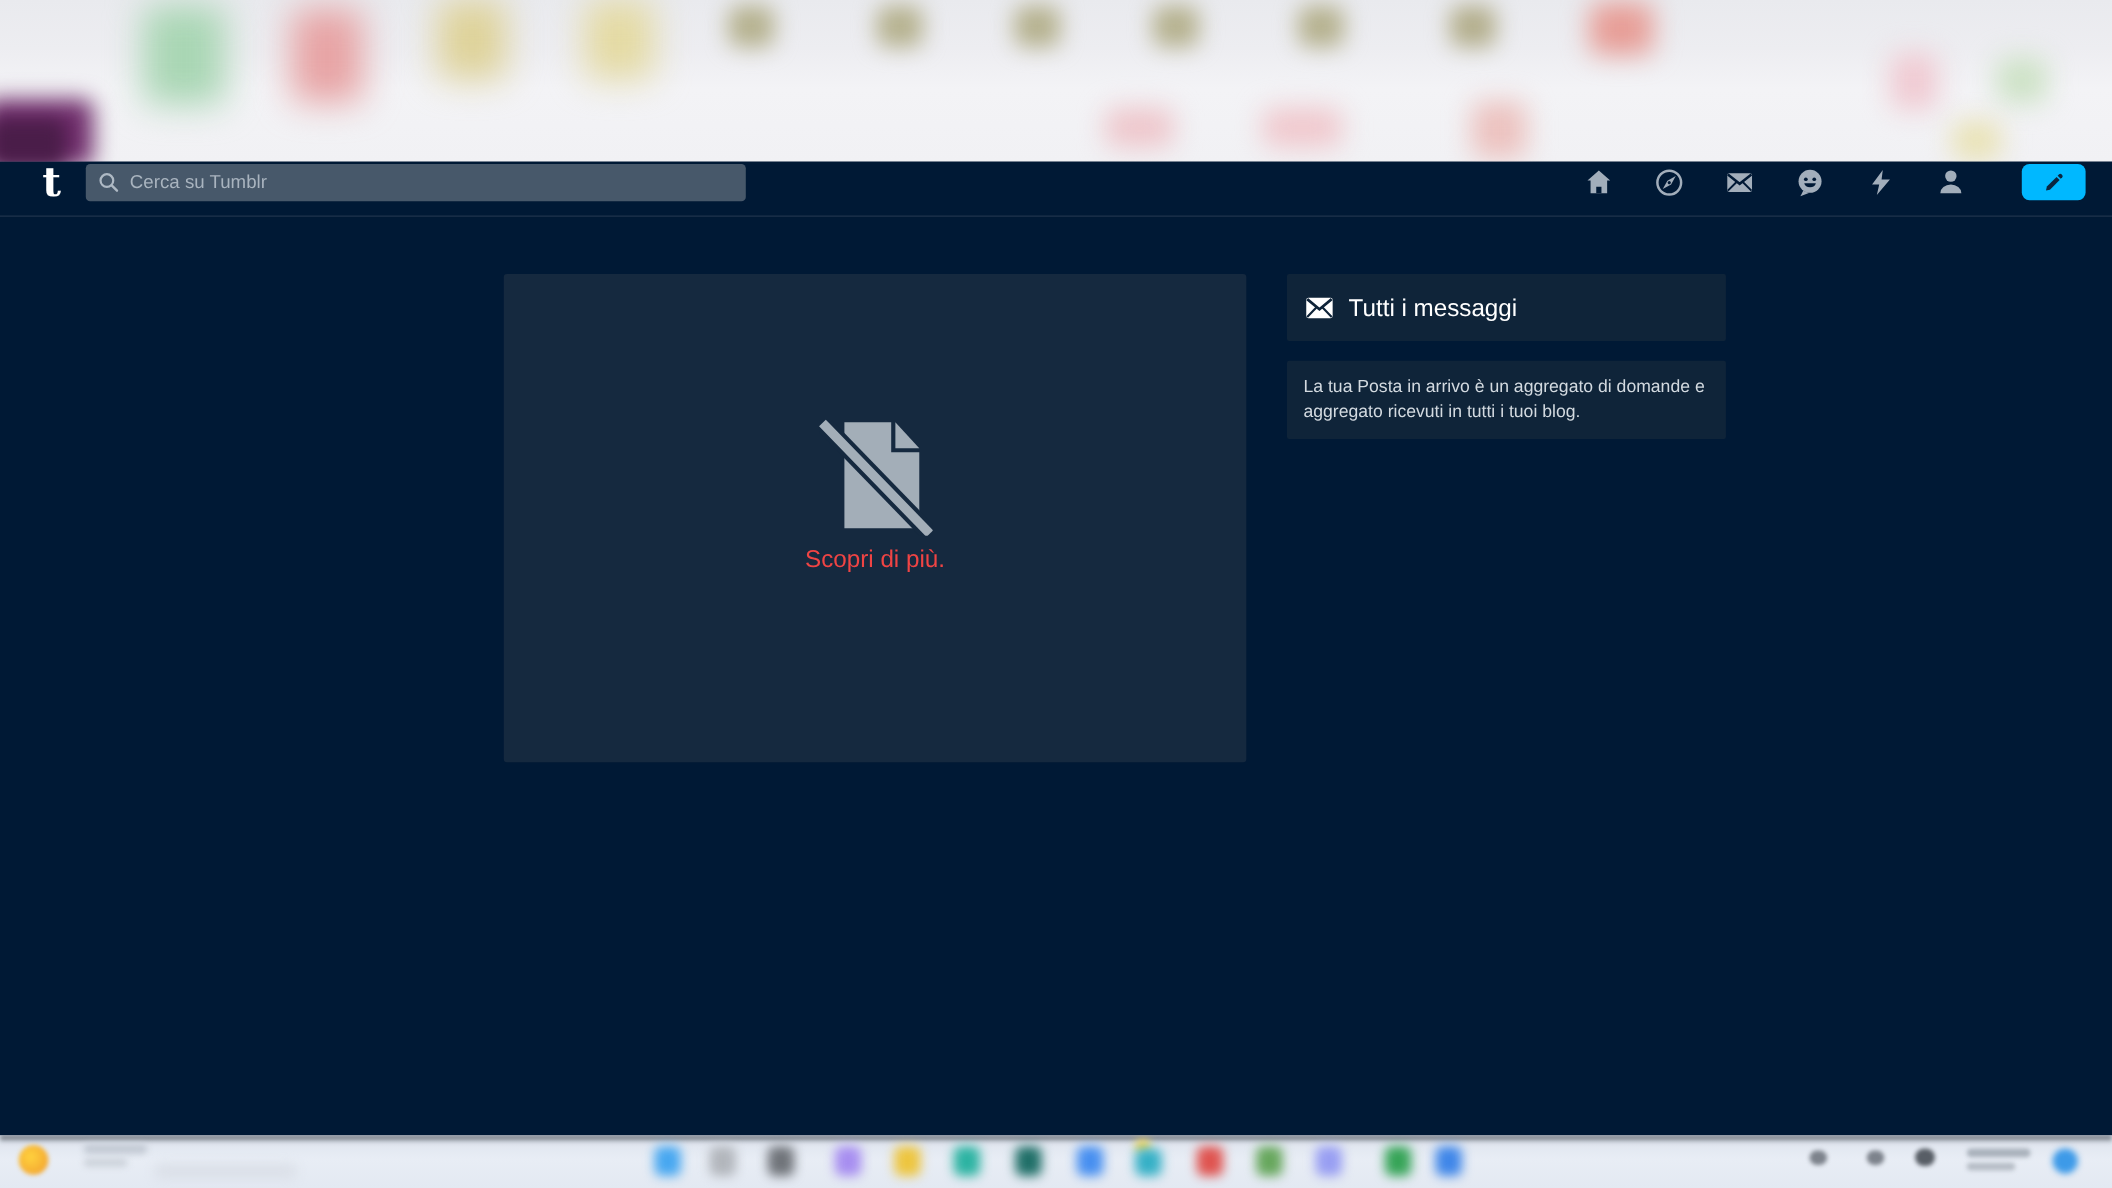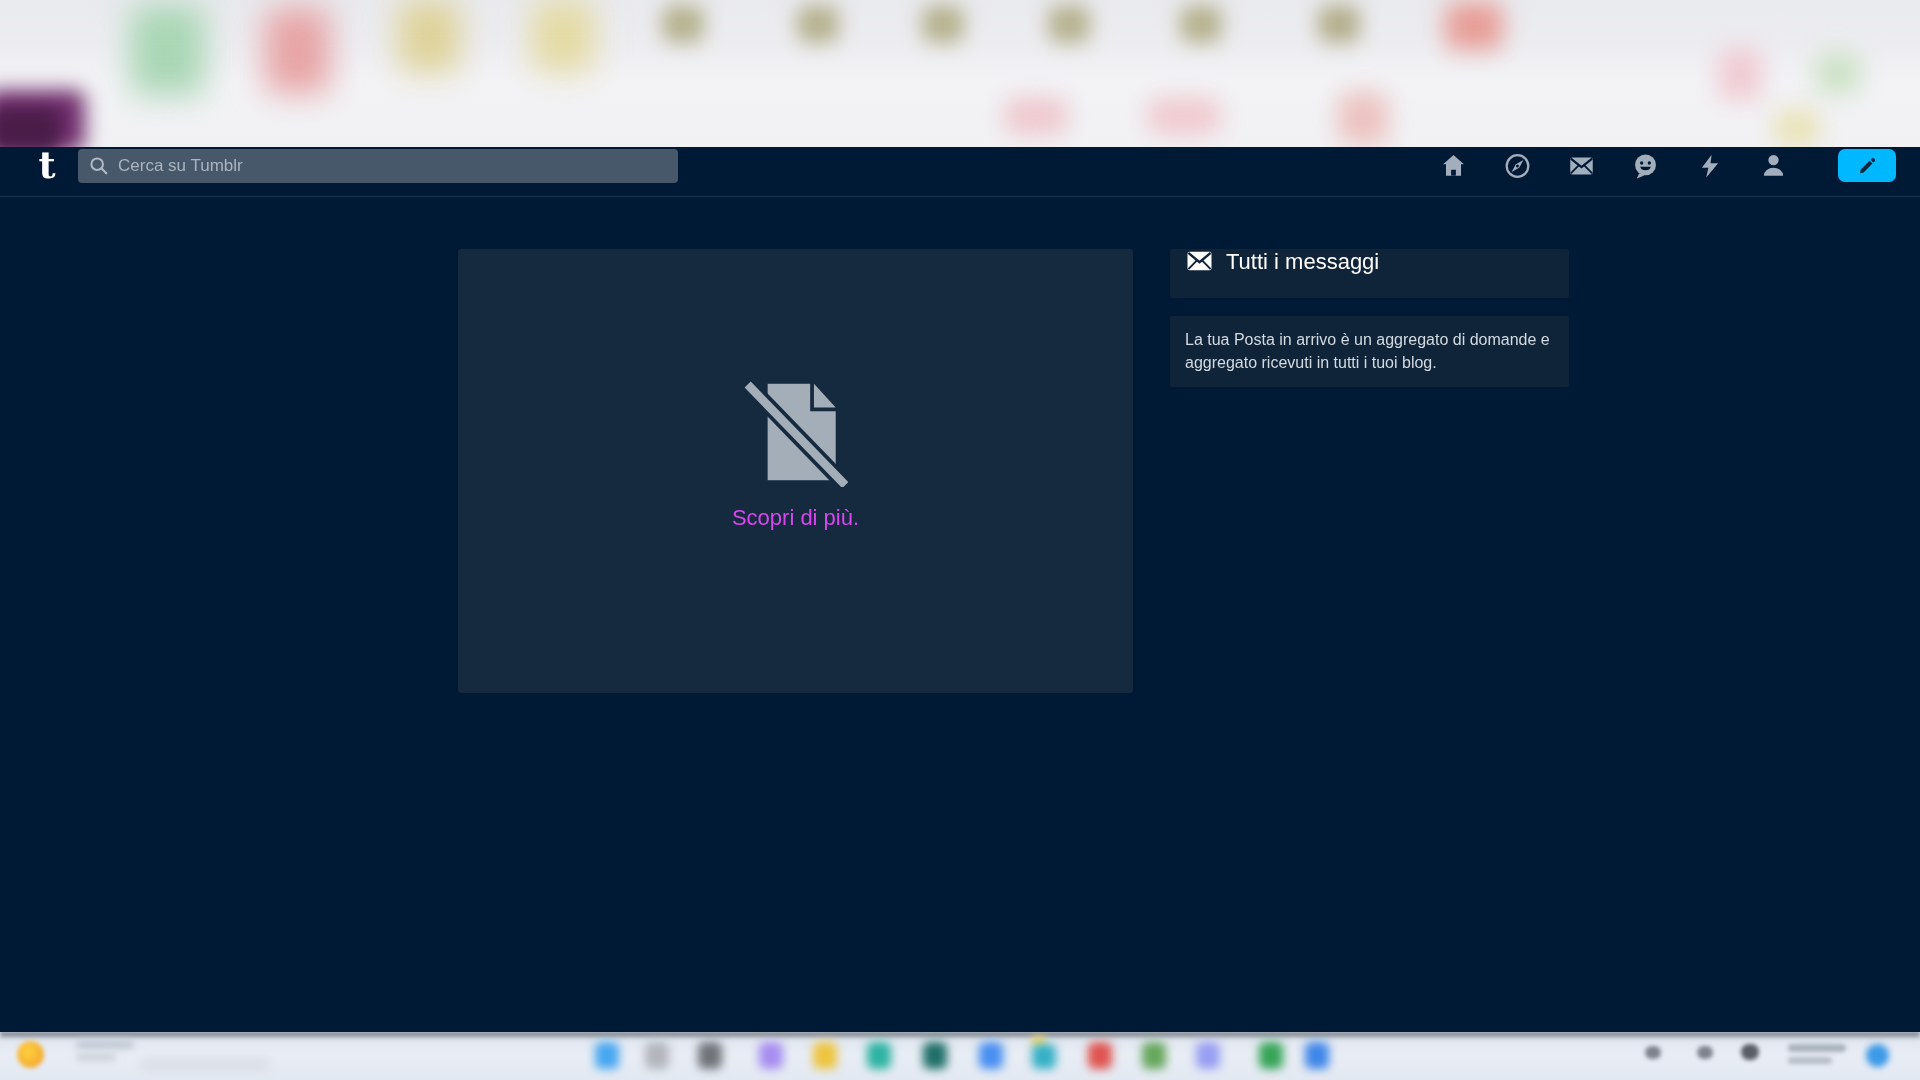--- a/index.html
+++ b/index.html
@@ -32,25 +32,25 @@
     border:none; border-radius:7px; cursor:pointer; display:flex; align-items:center;
     justify-content:center; }
 
   
   .page { position:absolute; top:198px; left:0; width:1920px; height:834px; background:#001935; }
   .empty-panel { position:absolute; left:458px; top:51px; width:675px; height:444px;
     background:#15293f; border-radius:3px; display:flex; flex-direction:column;
     align-items:center; }
   .empty-panel svg { margin-top:128px; }
   .empty-title { margin-top:22px; color:#aeb9c3; font-size:30px; font-weight:bold; }
-  .empty-link { margin-top:18px; color:#d946ef; font-size:22px; text-decoration:none; cursor:pointer; }
+  .empty-link { margin-top:8px; color:#ef4444; font-size:22px; text-decoration:none; cursor:pointer; }
 
   .right-col { position:absolute; left:1170px; top:51px; width:399px; }
-  .messages-header { height:49px; background:#0f2439; border-radius:2px;
-    display:flex; padding:0 16px; }
+  .messages-header { height:61px; background:#0f2439; border-radius:2px;
+    display:flex; align-items:center; padding:0 16px; }
   .messages-header span { color:#ffffff; font-size:22px; font-weight:500; margin-left:13px; }
   .messages-info { margin-top:18px; background:#0f2439; border-radius:2px;
     padding:13px 15px; color:#d3dae0; font-size:16px; line-height:1.42; }
 
   
   .taskbar { position:absolute; top:1032px; left:0; width:1920px; height:48px;
     background:linear-gradient(#dde3ed, #e8edf5 45%, #e3e9f2); overflow:hidden; }
   .taskbar-shade { position:absolute; top:0; left:0; width:1920px; height:7px;
     background:linear-gradient(#4e545c, rgba(230,235,242,0)); filter:blur(2px); }
 </style>

